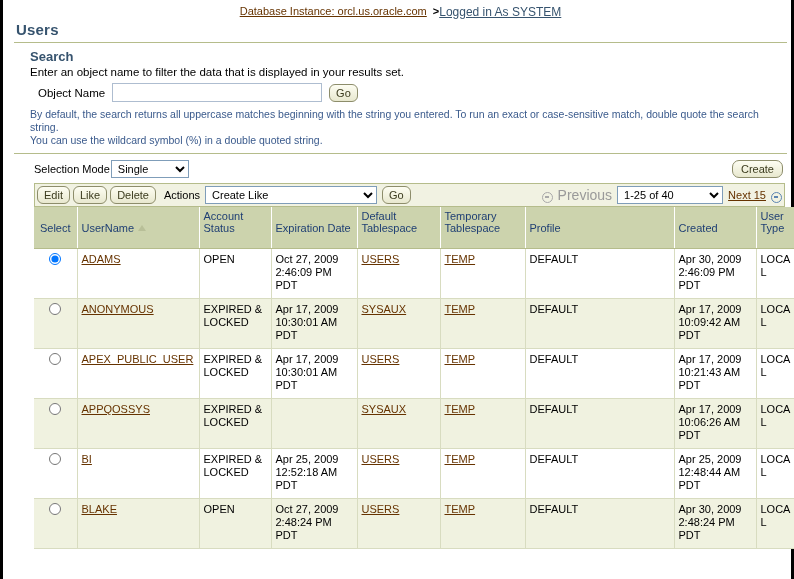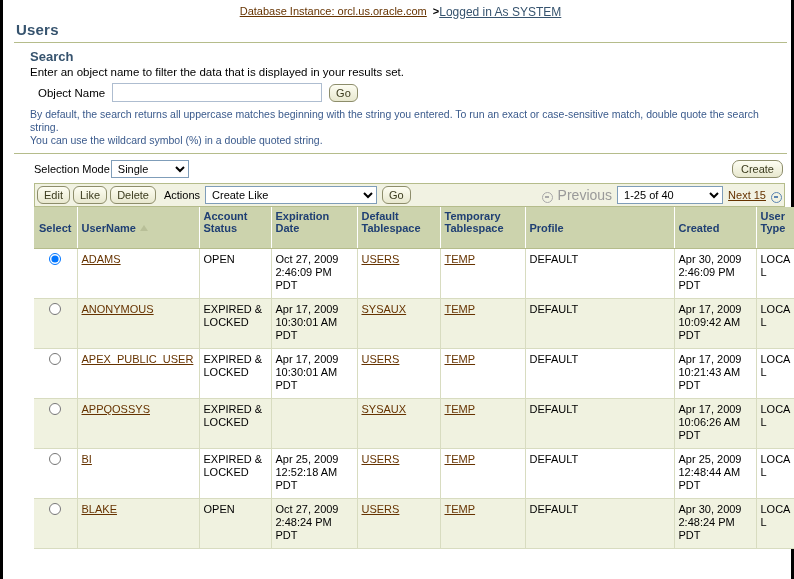--- a/index.html
+++ b/index.html
@@ -148,21 +148,21 @@
   table.grid {
     border-collapse: collapse;
     margin: 0 6px 0 26px;
     width: 762px;
     table-layout: fixed;
   }
   table.grid th {
     background: #ccd3ad;
     color: #1f3f73;
     font-size: 11px;
-    font-weight: bold;
+    font-weight: normal;
     text-align: left;
     vertical-align: bottom;
     padding: 3px 4px 14px 4px;
     border-right: 1px solid #ffffff;
     border-bottom: 1px solid #b5bc8b;
     line-height: 12px;
     height: 36px;
     margin-left: 12px;
   }
   table.grid th:last-child { border-right: none; }

